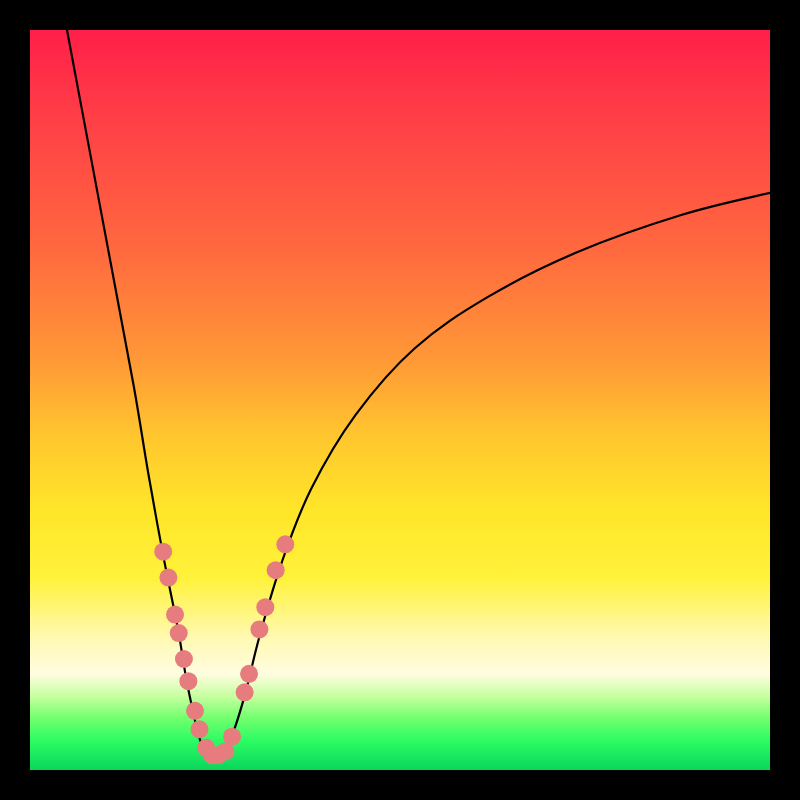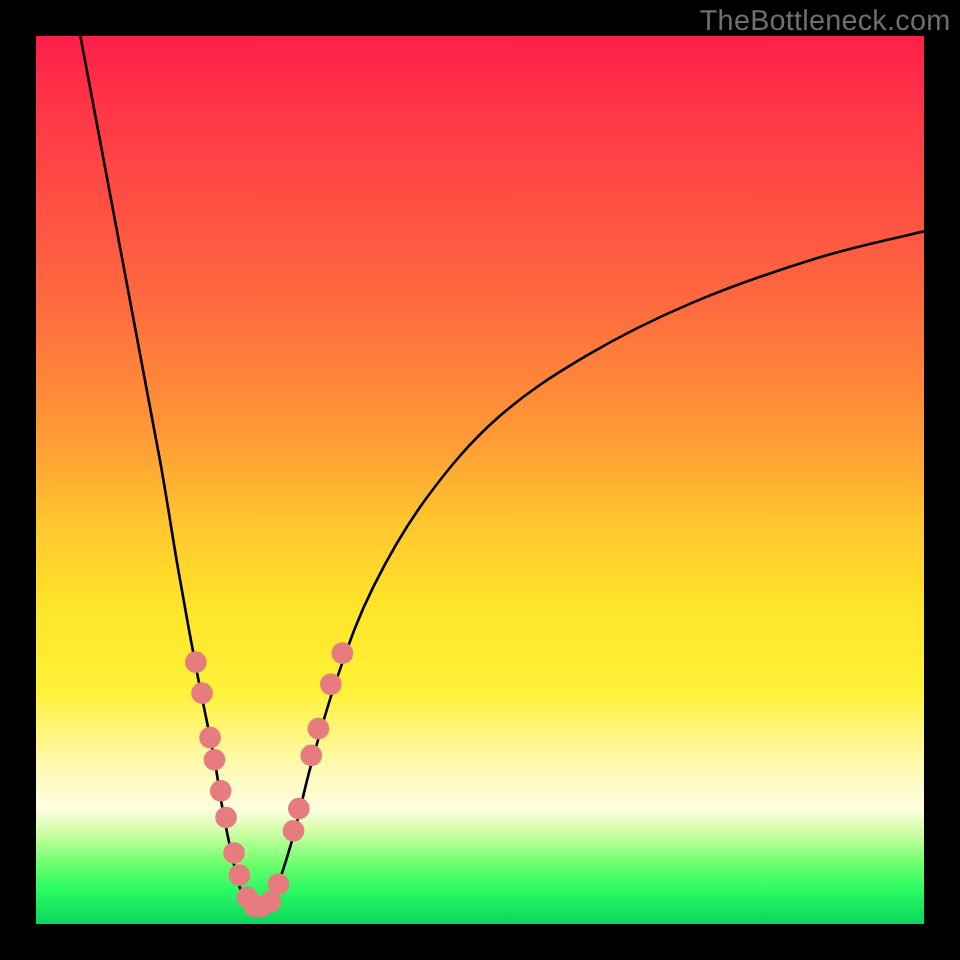--- a/index.html
+++ b/index.html
@@ -57,21 +57,20 @@
     left: 0;
     top: 0;
     width: 740px;
     height: 740px;
   }
 </style>
 </head>
 <body>
 
 <div class="frame">
-  <div class="watermark">TheBottleneck.com</div>
 
   <div class="plot">
     <svg class="curve" viewBox="0 0 740 740" preserveAspectRatio="none">
       <path id="curve-path" fill="none" stroke="#000" stroke-width="2.2" stroke-linecap="round" stroke-linejoin="round" d="M 37.00 0.00 C 41.00 21.31, 51.21 75.78, 59.20 118.40 C 67.19 161.02, 73.41 194.18, 81.40 236.80 C 89.39 279.42, 96.94 317.90, 103.60 355.20 C 110.26 392.50, 113.07 413.36, 118.40 444.00 C 123.73 474.64, 127.87 497.43, 133.20 525.40 C 138.53 553.37, 144.00 578.09, 148.00 599.40 C 152.00 620.71, 152.74 629.15, 155.40 643.80 C 158.06 658.45, 160.14 668.81, 162.80 680.80 C 165.46 692.79, 167.54 702.41, 170.20 710.40 C 172.86 718.39, 174.94 722.54, 177.60 725.20 C 180.26 727.86, 181.00 727.86, 185.00 725.20 C 189.00 722.54, 194.47 721.06, 199.80 710.40 C 205.13 699.74, 209.27 684.65, 214.60 666.00 C 219.93 647.35, 222.74 630.78, 229.40 606.80 C 236.06 582.82, 242.28 559.44, 251.60 532.80 C 260.92 506.16, 267.88 485.44, 281.20 458.80 C 294.52 432.16, 306.95 410.11, 325.60 384.80 C 344.25 359.49, 360.82 339.51, 384.80 318.20 C 408.78 296.89, 429.50 283.72, 458.80 266.40 C 488.10 249.08, 512.97 236.65, 547.60 222.00 C 582.23 207.35, 616.57 195.66, 651.20 185.00 C 685.83 174.34, 724.02 166.80, 740.00 162.80"></path>
       <g id="dots-group">
           <circle cx="133.20" cy="521.70" r="9" fill="#e77c7e"></circle>
           <circle cx="138.38" cy="547.60" r="9" fill="#e77c7e"></circle>
           <circle cx="145.04" cy="584.60" r="9" fill="#e77c7e"></circle>
           <circle cx="148.74" cy="603.10" r="9" fill="#e77c7e"></circle>
           <circle cx="153.92" cy="629.00" r="9" fill="#e77c7e"></circle>

